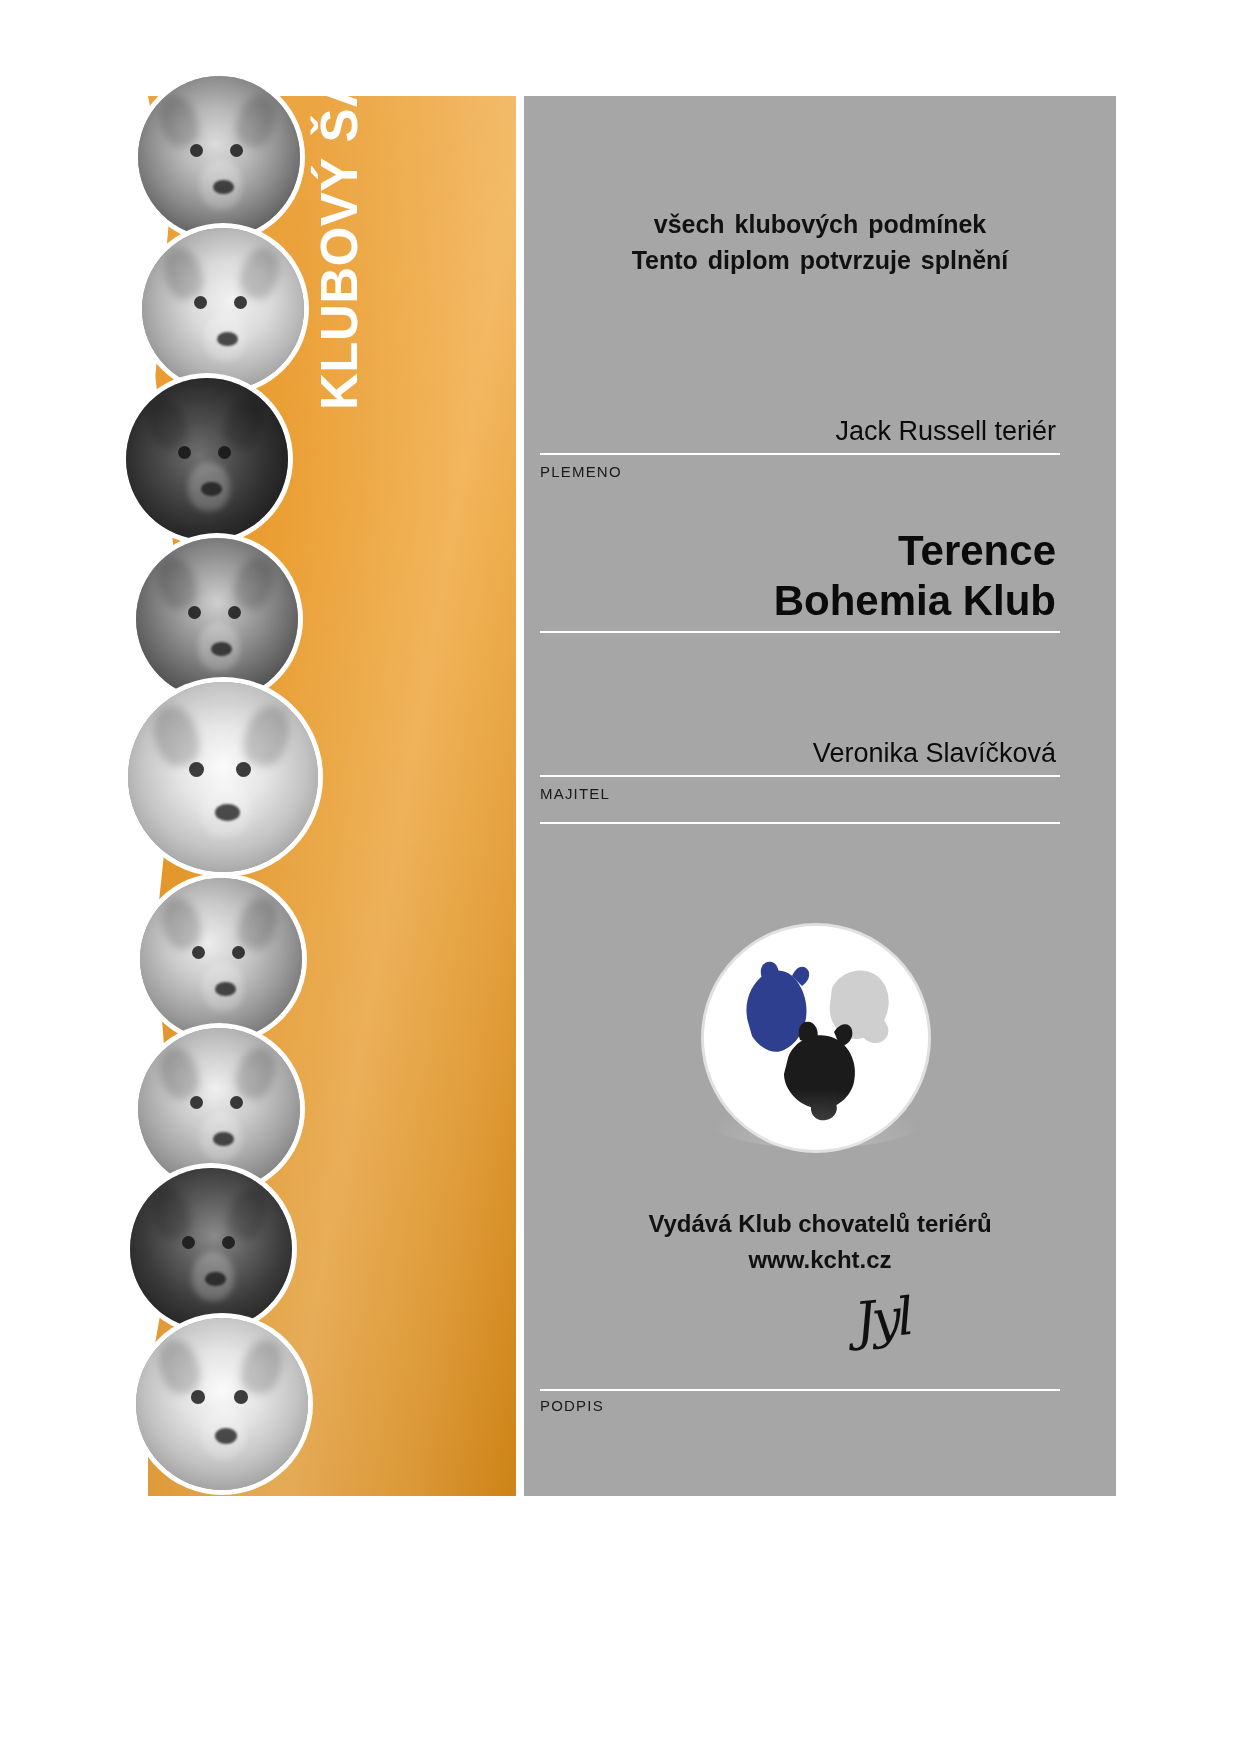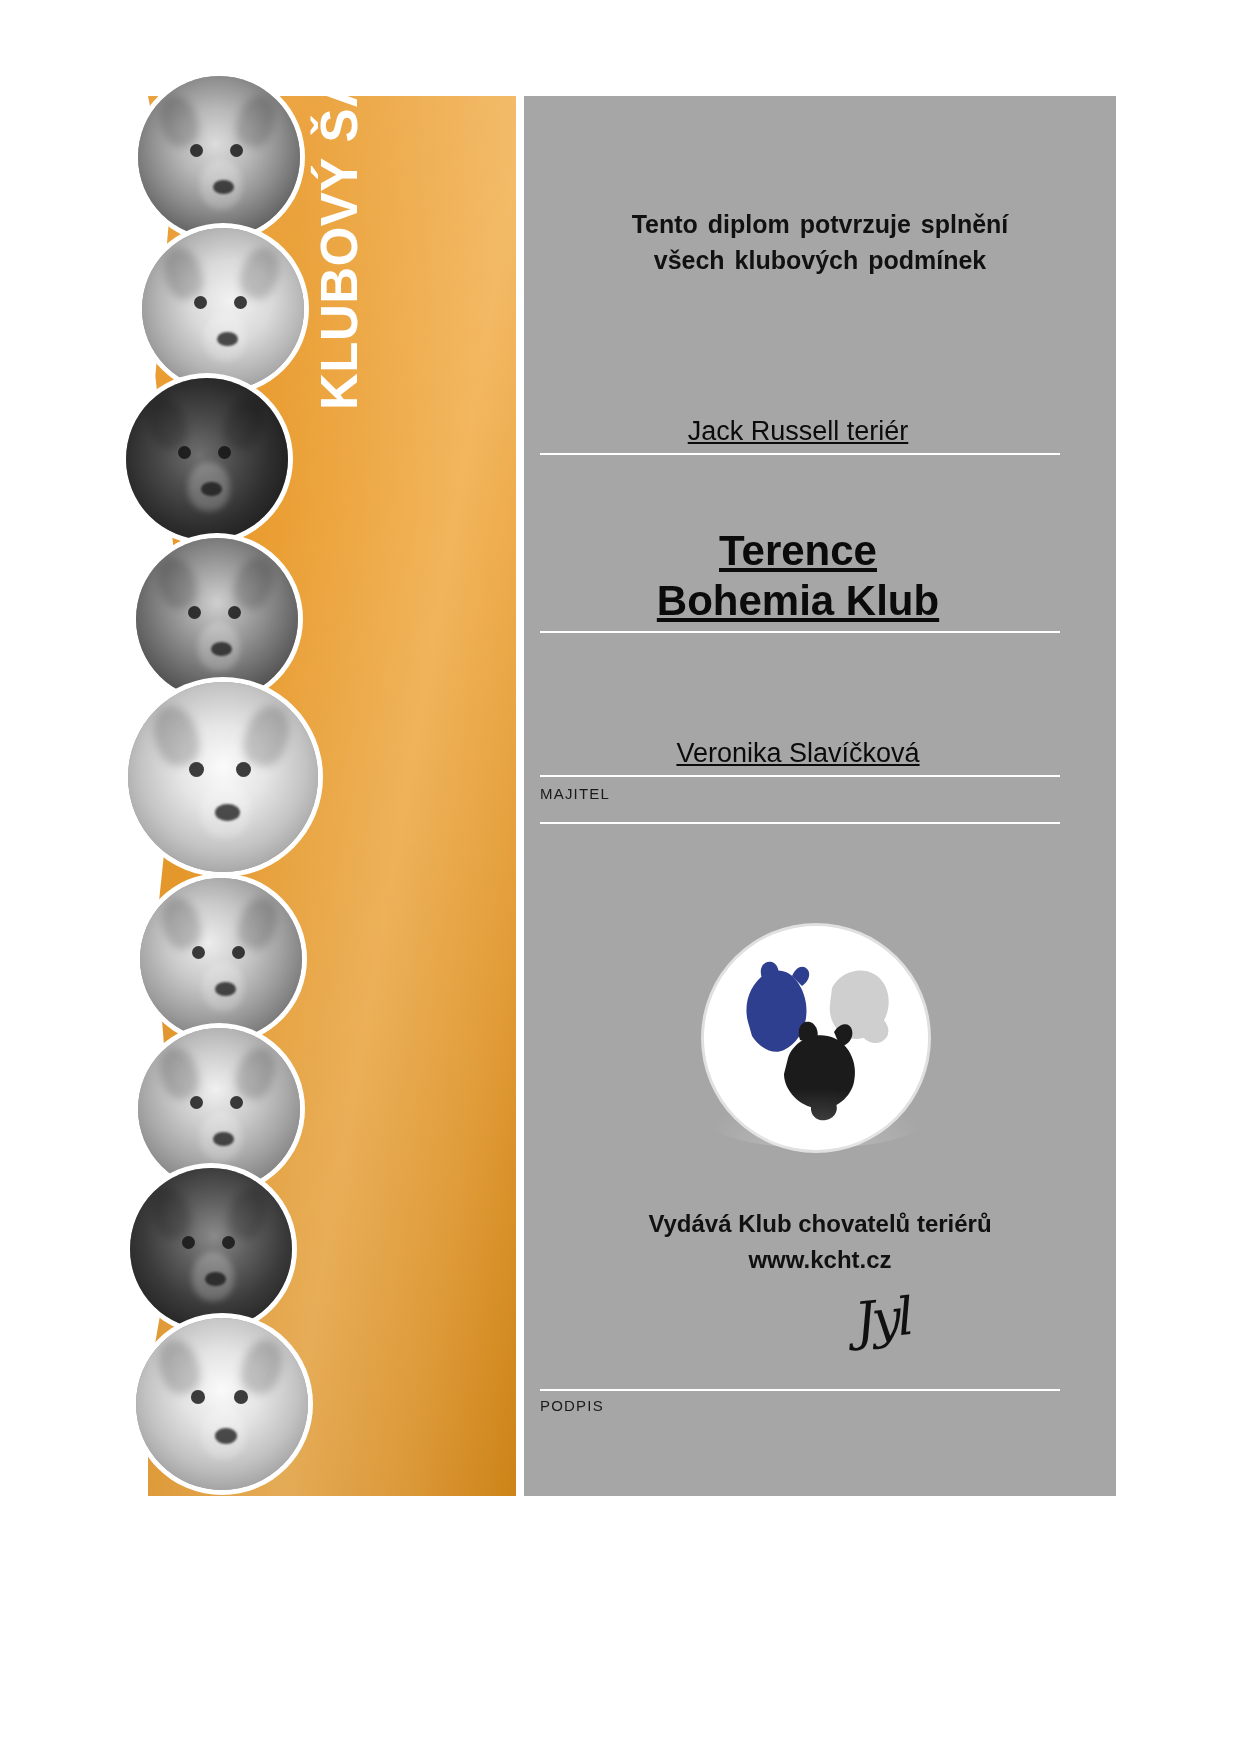--- a/index.html
+++ b/index.html
@@ -179,24 +179,23 @@
     word-spacing: 3px;
   }
 
   
   .field {
     position: absolute;
     left: 0;
     width: 520px;
   }
   .field .value {
-    text-align: center;
+    text-align: right;
     color: #0b0b0b;
     padding-right: 4px;
-    text-decoration: underline;
   }
   .field .rule {
     height: 2px;
     background: #ffffff;
     margin-top: 6px;
   }
   .field .label {
     margin-top: 8px;
     font-size: 15px;
     letter-spacing: 1.2px;
@@ -429,27 +428,28 @@
         <div class="muzzle"></div>
         <div class="nose"></div>
       </div>
     </div>
 
   </div>
 
   <div class="panel-content">
 
     <div class="intro">
+      <div>všech klubových podmínek</div>
       <div>Tento diplom potvrzuje splnění</div>
-      <div>všech klubových podmínek</div>
     </div>
 
     <div class="field" id="field-breed" style="left:16px; width:520px;">
       <div class="value">Jack Russell teriér</div>
       <div class="rule"></div>
+      <div class="label">PLEMENO</div>
     </div>
 
     <div class="field" id="field-dogname" style="left:16px; width:520px;">
       <div class="value">Terence</div>
       <div class="value">Bohemia Klub</div>
       <div class="rule"></div>
     </div>
 
     <div class="field" id="field-owner" style="left:16px; width:520px;">
       <div class="value">Veronika Slavíčková</div>

